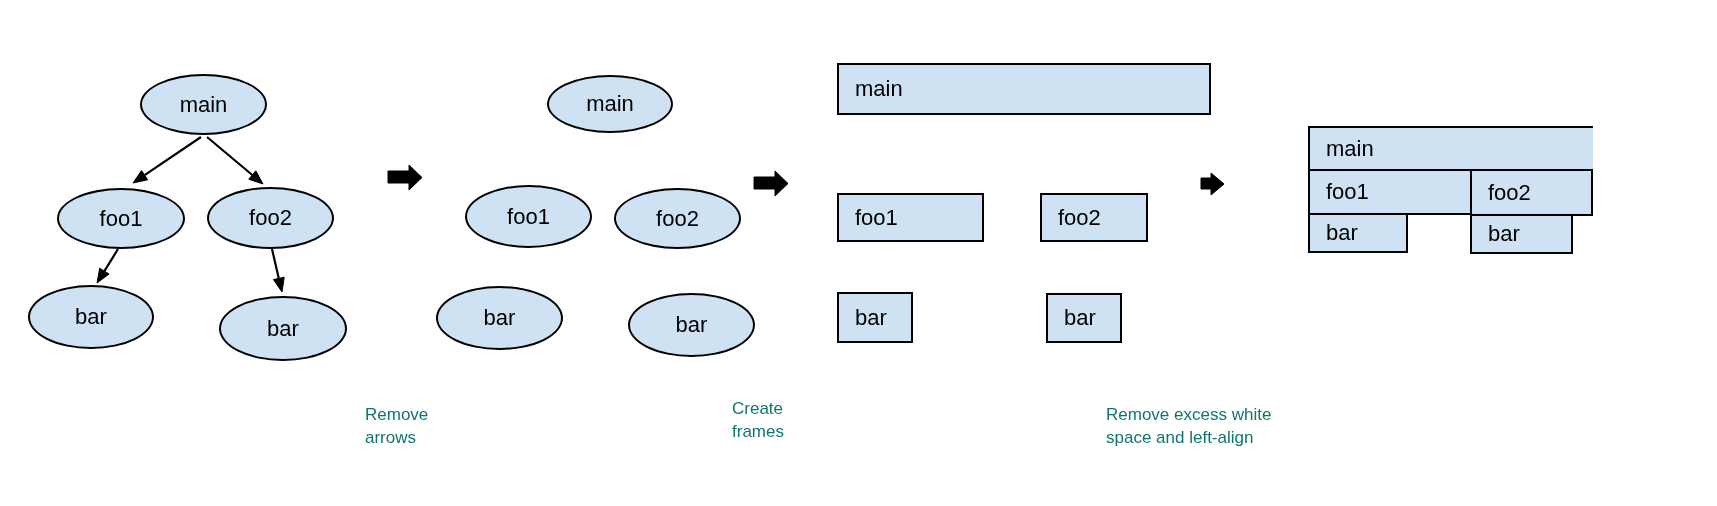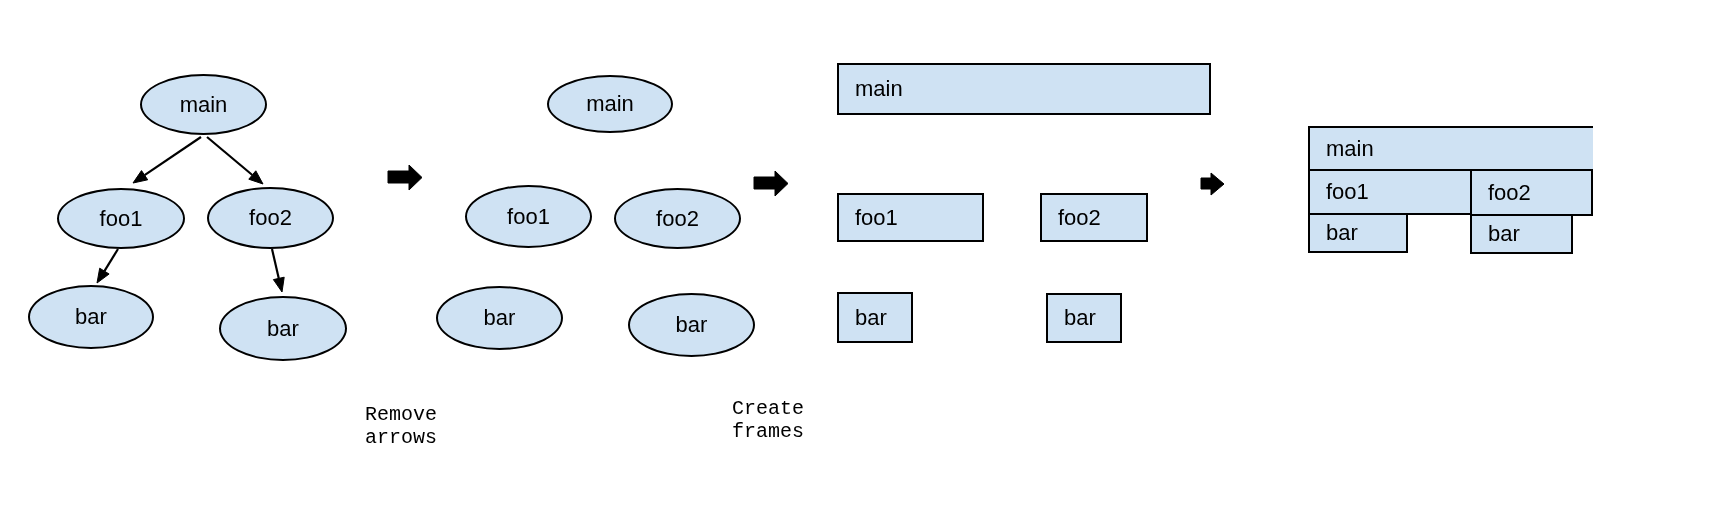--- a/index.html
+++ b/index.html
@@ -55,25 +55,24 @@
     border-radius: 50%;
     border-width: 2.5px;
     justify-content: center;
   }
   .rect {
     justify-content: flex-start;
     padding-left: 16px;
   }
   .caption {
     position: absolute;
-    font-size: 20px;
+    font-size: 17px;
     line-height: 23px;
     white-space: pre-line;
-    color: #000000;
-    font-family: Liberation Mono, monospace;
+    color: #0f766e;
   }
 </style>
 </head>
 <body>
 
 <div class="canvas">
 
   <svg class="overlay" viewBox="0 0 1717 506">
 
     <g>
@@ -159,14 +158,16 @@
     <span>bar</span>
   </div>
   <div class="node rect" style="left:1470px; top:214px; width:103px; height:40px;">
     <span>bar</span>
   </div>
 
   <div class="caption" style="left:365px; top:403px;">Remove
 arrows</div>
   <div class="caption" style="left:732px; top:397px;">Create
 frames</div>
+  <div class="caption" style="left:1106px; top:403px;">Remove excess white
+space and left-align</div>
 
 </div>
 
 </body></html>

